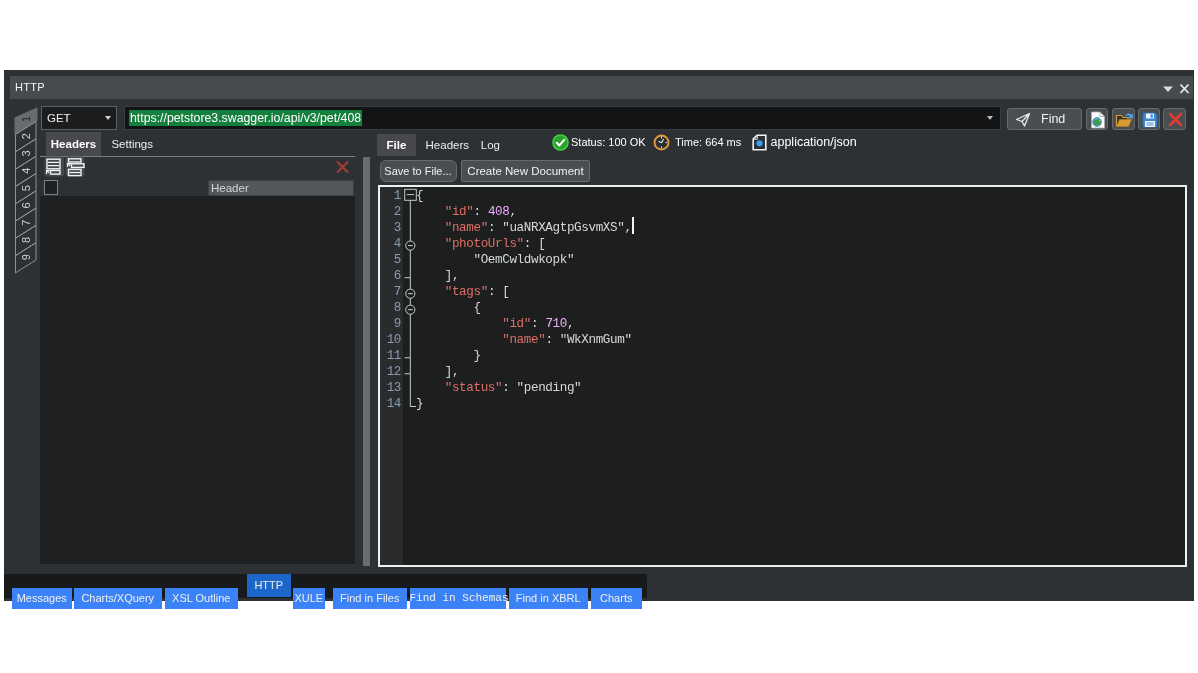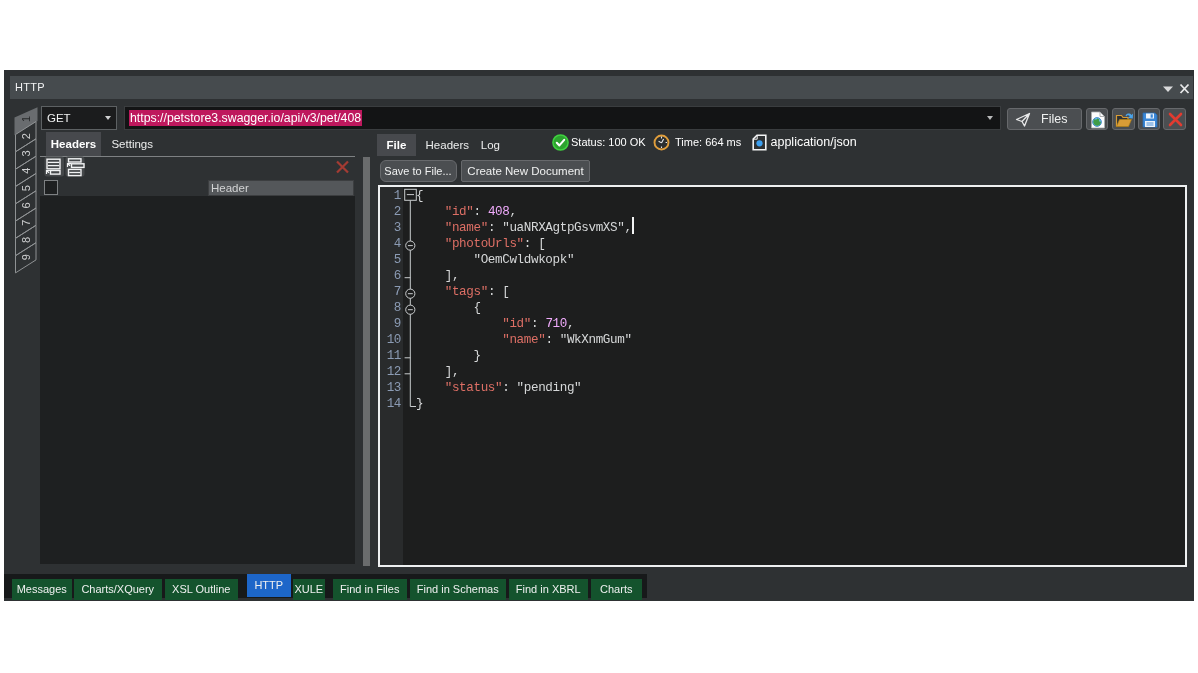--- a/index.html
+++ b/index.html
@@ -8,21 +8,21 @@
   .abs{position:absolute;}
   .panel{left:4px;top:70px;width:1190px;height:531px;background:#2e3133;}
   .titlebar{left:10px;top:76px;width:1183px;height:23px;background:#464b4e;color:#f2f3f4;
             font-size:11px;line-height:23px;}
   .titlebar span{margin-left:5px;letter-spacing:0.3px;}
   .getbox{left:41px;top:106px;width:76px;height:24px;background:#1b1c1d;border:1px solid #5d6163;
           box-sizing:border-box;color:#f0f1f1;font-size:11.5px;line-height:22px;}
   .getbox .t{margin-left:5px;}
   .urlbox{left:124px;top:106px;width:877px;height:24px;background:#131415;box-sizing:border-box;
           border:1px solid #3a3d3f;font-size:12.3px;line-height:22px;color:#fff;}
-  .urlsel{position:absolute;left:4px;top:3px;height:16px;background:#be185d;color:#fff;
+  .urlsel{position:absolute;left:4px;top:3px;height:16px;background:#15803d;color:#fff;
           padding:0 1px;line-height:16px;}
   .btn{background:#4b4e51;border:1px solid #67696c;box-sizing:border-box;border-radius:3px;
        color:#f0f1f1;font-size:12.5px;}
   .caret{width:0;height:0;border-left:3.5px solid transparent;border-right:3.5px solid transparent;
          border-top:4.5px solid #cfd0d1;position:absolute;}
   
   .tabsel{background:#47494d;color:#fff;font-weight:bold;font-size:11.5px;text-align:center;}
   .tabun{color:#eceded;font-size:11.5px;text-align:right;}
   .hdrline{background:#7e8183;height:1px;}
   .thcell{background:#54575a;color:#d2d3d4;font-size:11.5px;line-height:15.5px;
@@ -34,21 +34,21 @@
              border:2px solid #eef0f1;box-sizing:border-box;}
   .gutter{position:absolute;left:0;top:0;width:23px;height:378px;background:#292b2c;}
   .codefont{font-family:"Liberation Mono",monospace;font-size:12.6px;line-height:16.03px;
             letter-spacing:-0.37px;white-space:pre;}
   .gnum{position:absolute;left:0;top:1px;width:21px;text-align:right;color:#8b9bb4;}
   .code{position:absolute;left:36px;top:1px;color:#d6d8d9;}
   .k{color:#dd6f65;} .n{color:#f0abfc;}
   .cursor{position:absolute;width:2.2px;height:17px;background:#f2f3f3;}
   
   .bottombar{left:4px;top:573.5px;width:643px;height:24.5px;background:#17191a;}
-  .btab{position:absolute;top:5px;background:#14532d;color:#eff0f0;font-size:11px;line-height:21px;height:21px;
+  .btab{position:absolute;top:14px;background:#3b82f6;color:#eff0f0;font-size:11px;line-height:21px;height:21px;
         white-space:nowrap;text-align:center;}
   .btab.sel{background:#1d66c9;}
   svg{display:block;}
 </style>
 </head>
 <body>
 <div id="app">
   <div class="abs panel"></div>
   <div class="abs titlebar"><span>HTTP</span></div>
   <svg class="abs" style="left:1160px;top:83px;" width="34" height="12" viewBox="0 0 34 12">
@@ -83,21 +83,21 @@
 
   <div class="abs getbox"><span class="t">GET</span><span class="caret" style="left:63px;top:9px;"></span></div>
   <div class="abs urlbox">
       <span class="urlsel">https://petstore3.swagger.io/api/v3/pet/408</span>
     <span class="caret" style="left:862px;top:9px;border-top-color:#b9babb;"></span>
     </div>
   <div class="abs btn" style="left:1007px;top:108px;width:75px;height:22px;">
     <svg style="position:absolute;left:6px;top:2px;" width="19" height="18" viewBox="0 0 19 18">
       <path d="M2.5 8.5 L15.5 2.5 L10.5 15 L8 10.5 Z M8 10.5 L15.5 2.5" fill="none" stroke="#e8e9ea" stroke-width="1.3" stroke-linejoin="round"></path>
     </svg>
-    <span style="position:absolute;left:33px;top:2.5px;">Files</span>
+    <span style="position:absolute;left:33px;top:2.5px;">Find</span>
   </div>
   <div class="abs btn" style="left:1086px;top:107.5px;width:22px;height:22.5px;">
     <svg style="position:absolute;left:3px;top:2px;" width="16" height="18" viewBox="0 0 16 18">
       <path d="M1.5 1 L10 1 L14.5 5.5 L14.5 17 L1.5 17 Z" fill="#fdfdfd" stroke="#aaadaf" stroke-width="0.8"></path>
       <path d="M10 1 L10 5.5 L14.5 5.5" fill="none" stroke="#9a9da0" stroke-width="0.8"></path>
       <circle cx="7" cy="11" r="4.4" fill="#6ec2f0" stroke="#2f79c0" stroke-width="0.8"></circle>
       <path d="M4 8 C5.5 9 7 8.5 7.5 7.2 L9.5 8.5 C8.5 10 9.5 11 10.8 10.5 C11.2 12 10 14 8.5 14.5 C6 15.5 3.5 13.5 3.2 11 Z" fill="#3f9c48"></path>
     </svg>
   </div>
   <div class="abs btn" style="left:1111.5px;top:107.5px;width:23px;height:22.5px;">
@@ -222,17 +222,17 @@
     <div class="cursor" style="left:251.5px;top:30px;"></div>
   </div>
 
   <div class="abs bottombar">
     <div class="btab" style="left:8px;width:59.5px;">Messages</div>
     <div class="btab" style="left:70px;width:87.5px;">Charts/XQuery</div>
     <div class="btab" style="left:160.5px;width:73.5px;">XSL Outline</div>
     <div class="btab sel" style="left:243px;width:43.5px;top:0.7px;height:22.8px;line-height:22.8px;">HTTP</div>
     <div class="btab" style="left:288.5px;width:32.5px;">XULE</div>
     <div class="btab" style="left:329px;width:73.5px;">Find in Files</div>
-    <div class="btab" style="left:405.5px;width:96.5px;">Find in Schemas</div>
+    <div class="btab" style="left:405.5px;width:96.5px;font-family:Liberation Mono, monospace;">Find in Schemas</div>
     <div class="btab" style="left:505px;width:78.5px;">Find in XBRL</div>
     <div class="btab" style="left:586.5px;width:51.5px;">Charts</div>
   </div>
 </div>
 
 </body></html>

